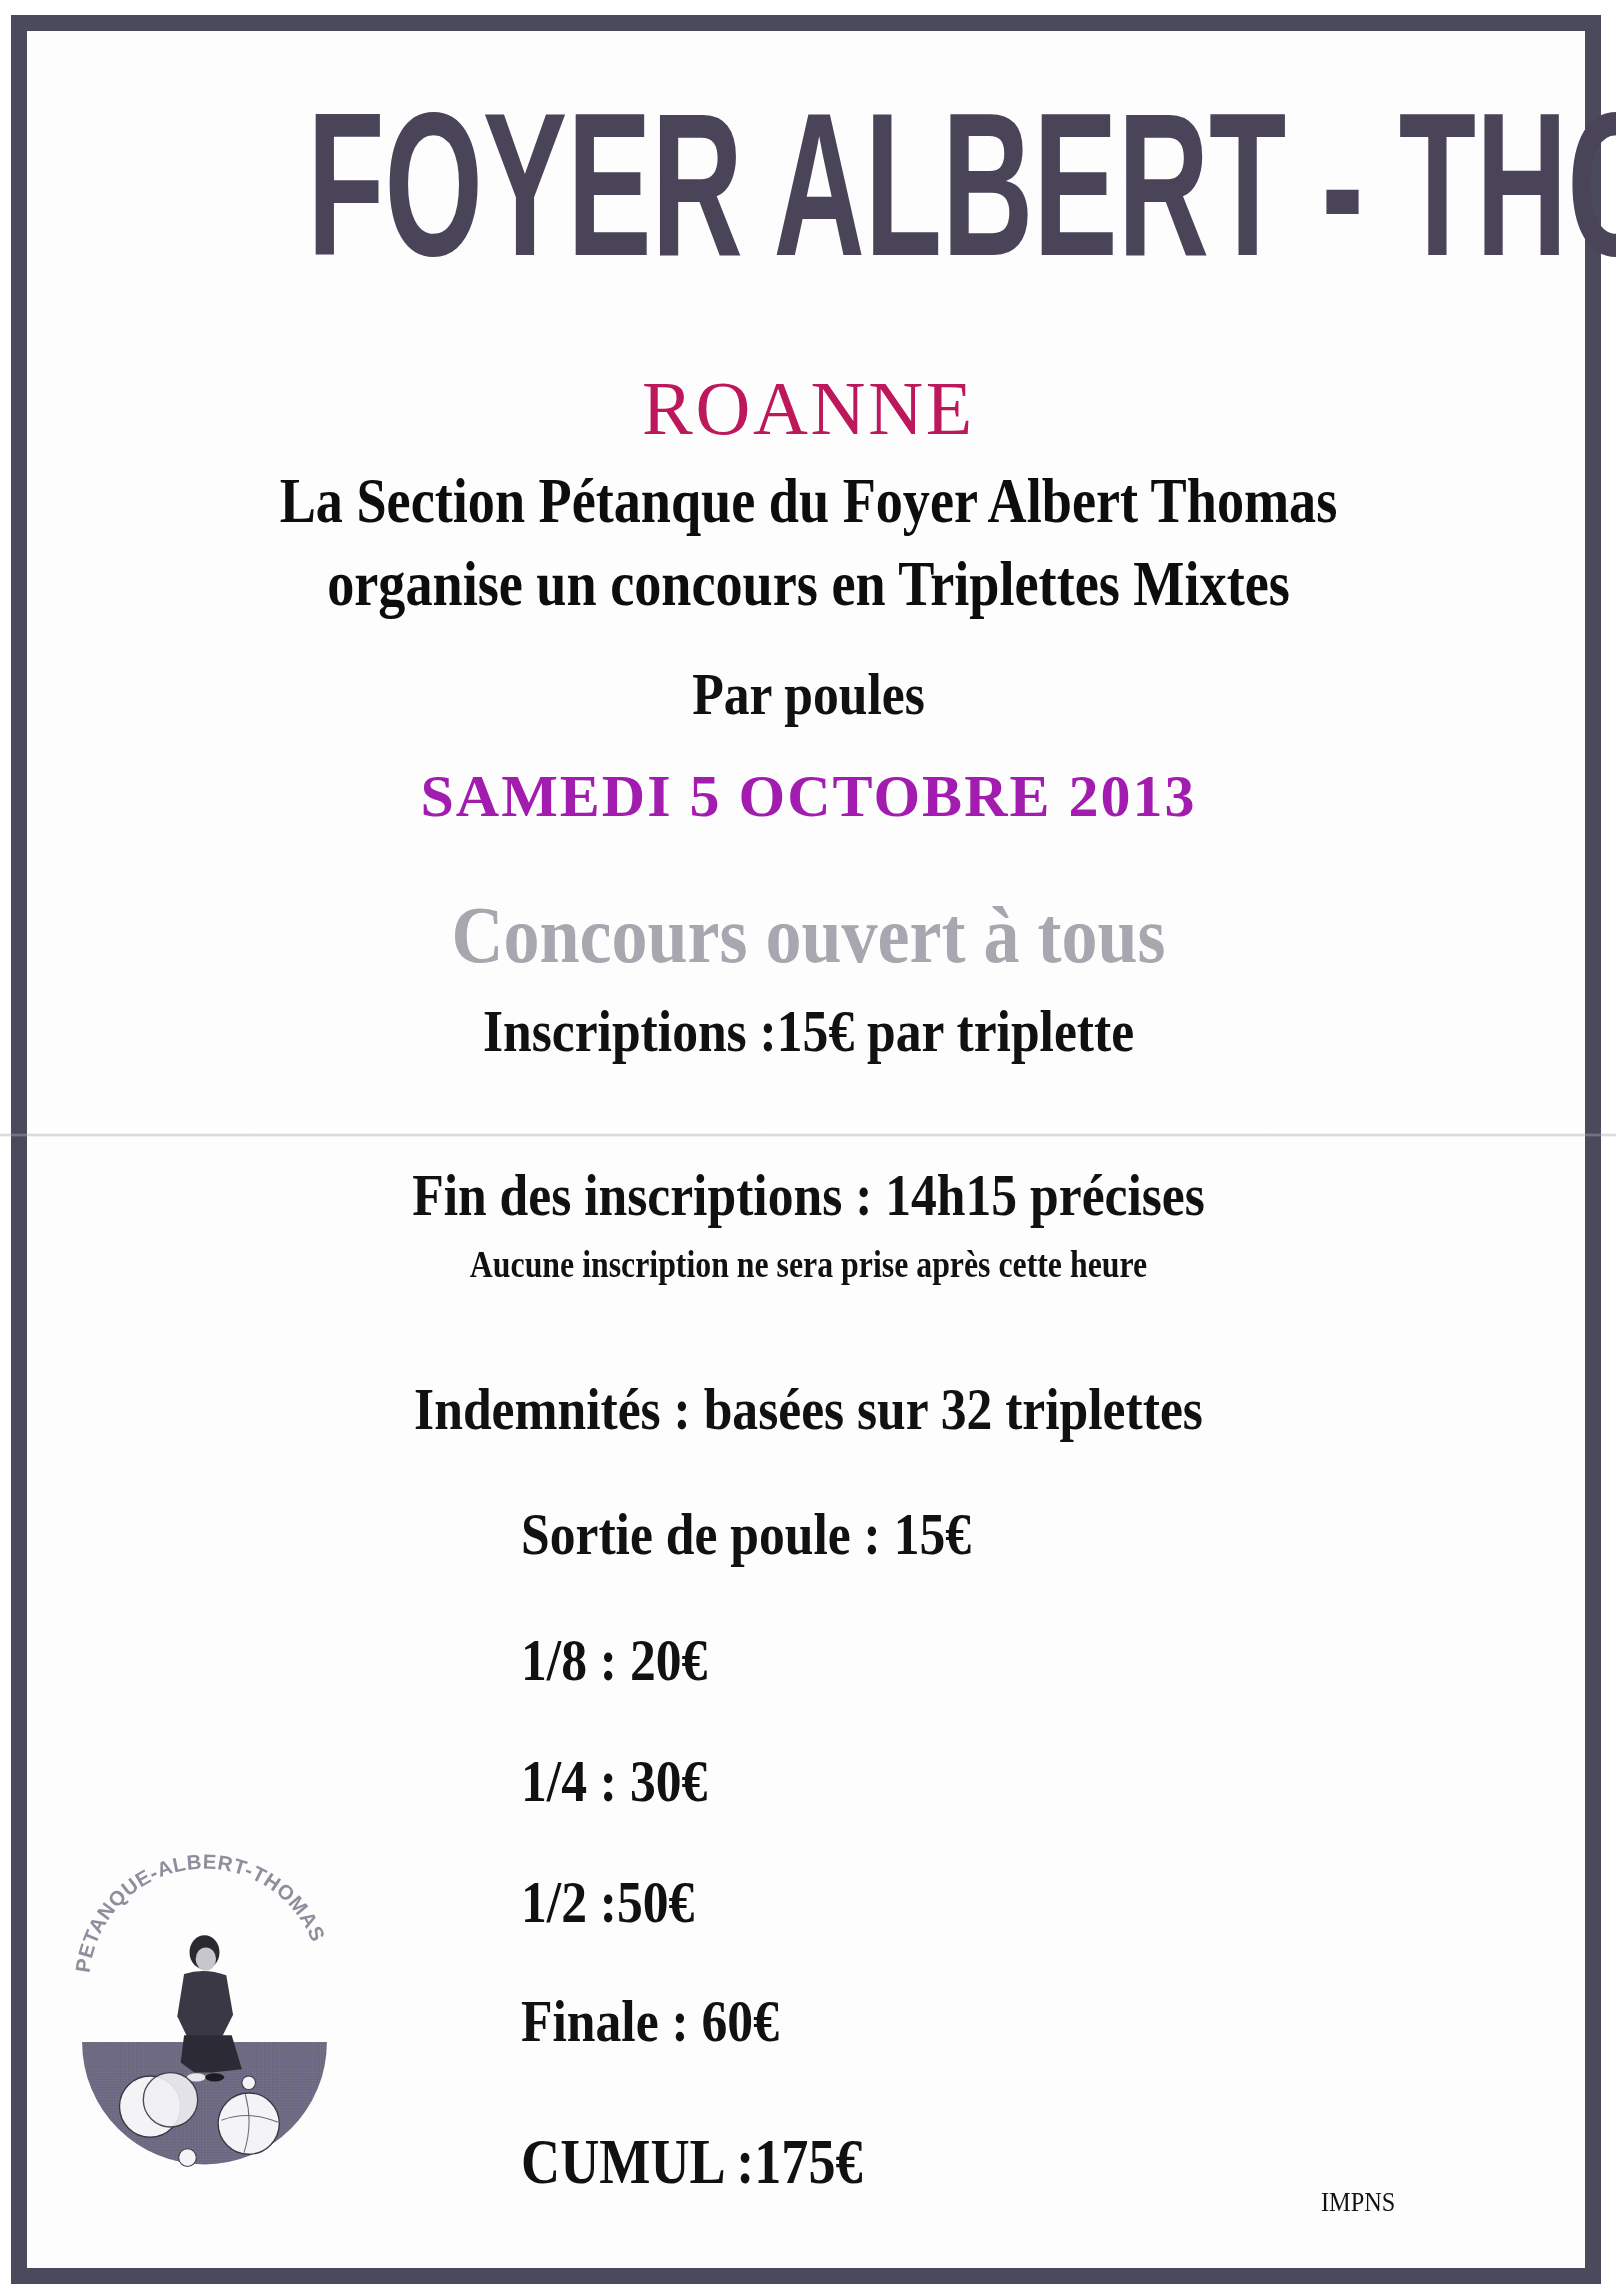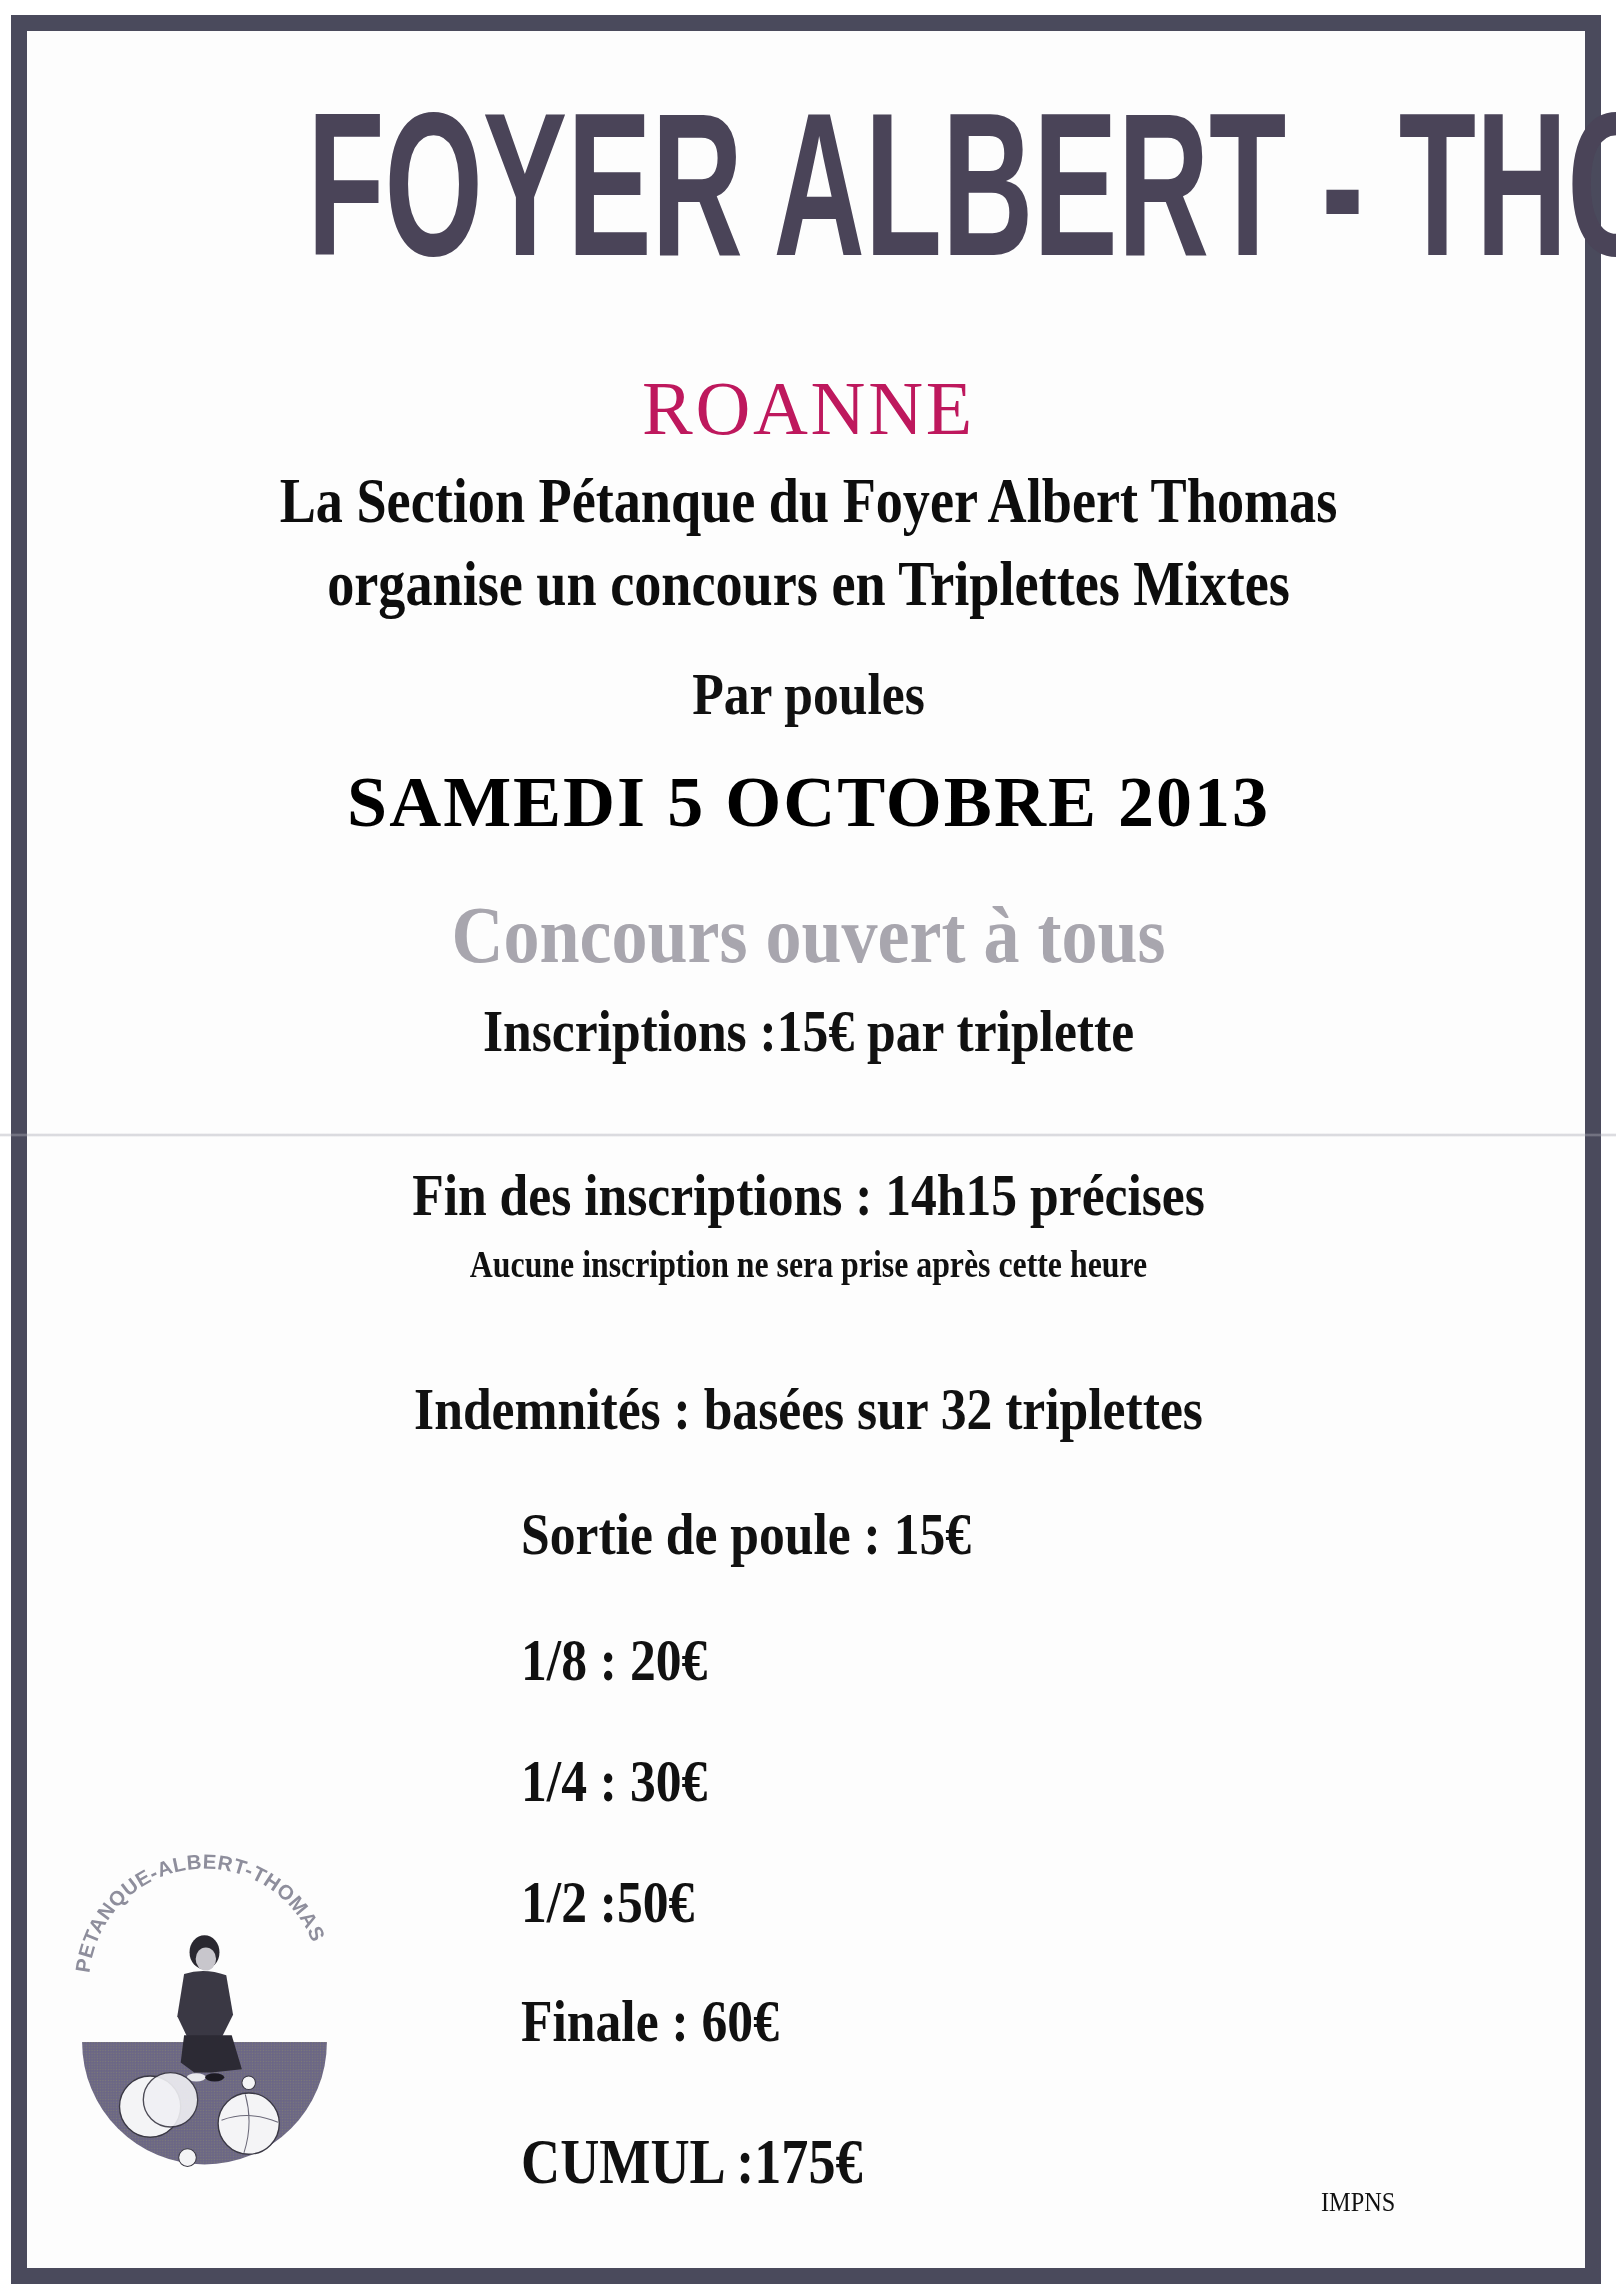--- a/index.html
+++ b/index.html
@@ -71,23 +71,23 @@
     .format {
       top: 664px;
       font-weight: 700;
       font-size: 60px;
       line-height: 1;
       transform: scaleX(0.86);
     }
     .date {
       top: 766px;
       font-weight: 700;
-      font-size: 72px;
-      line-height: 1;
-      color: #000000;
+      font-size: 60px;
+      line-height: 1;
+      color: #a21caf;
       letter-spacing: 2px;
     }
     .open {
       top: 895px;
       font-weight: 700;
       font-size: 80px;
       line-height: 1;
       color: #a8a6ae;
       transform: scaleX(0.9);
     }

